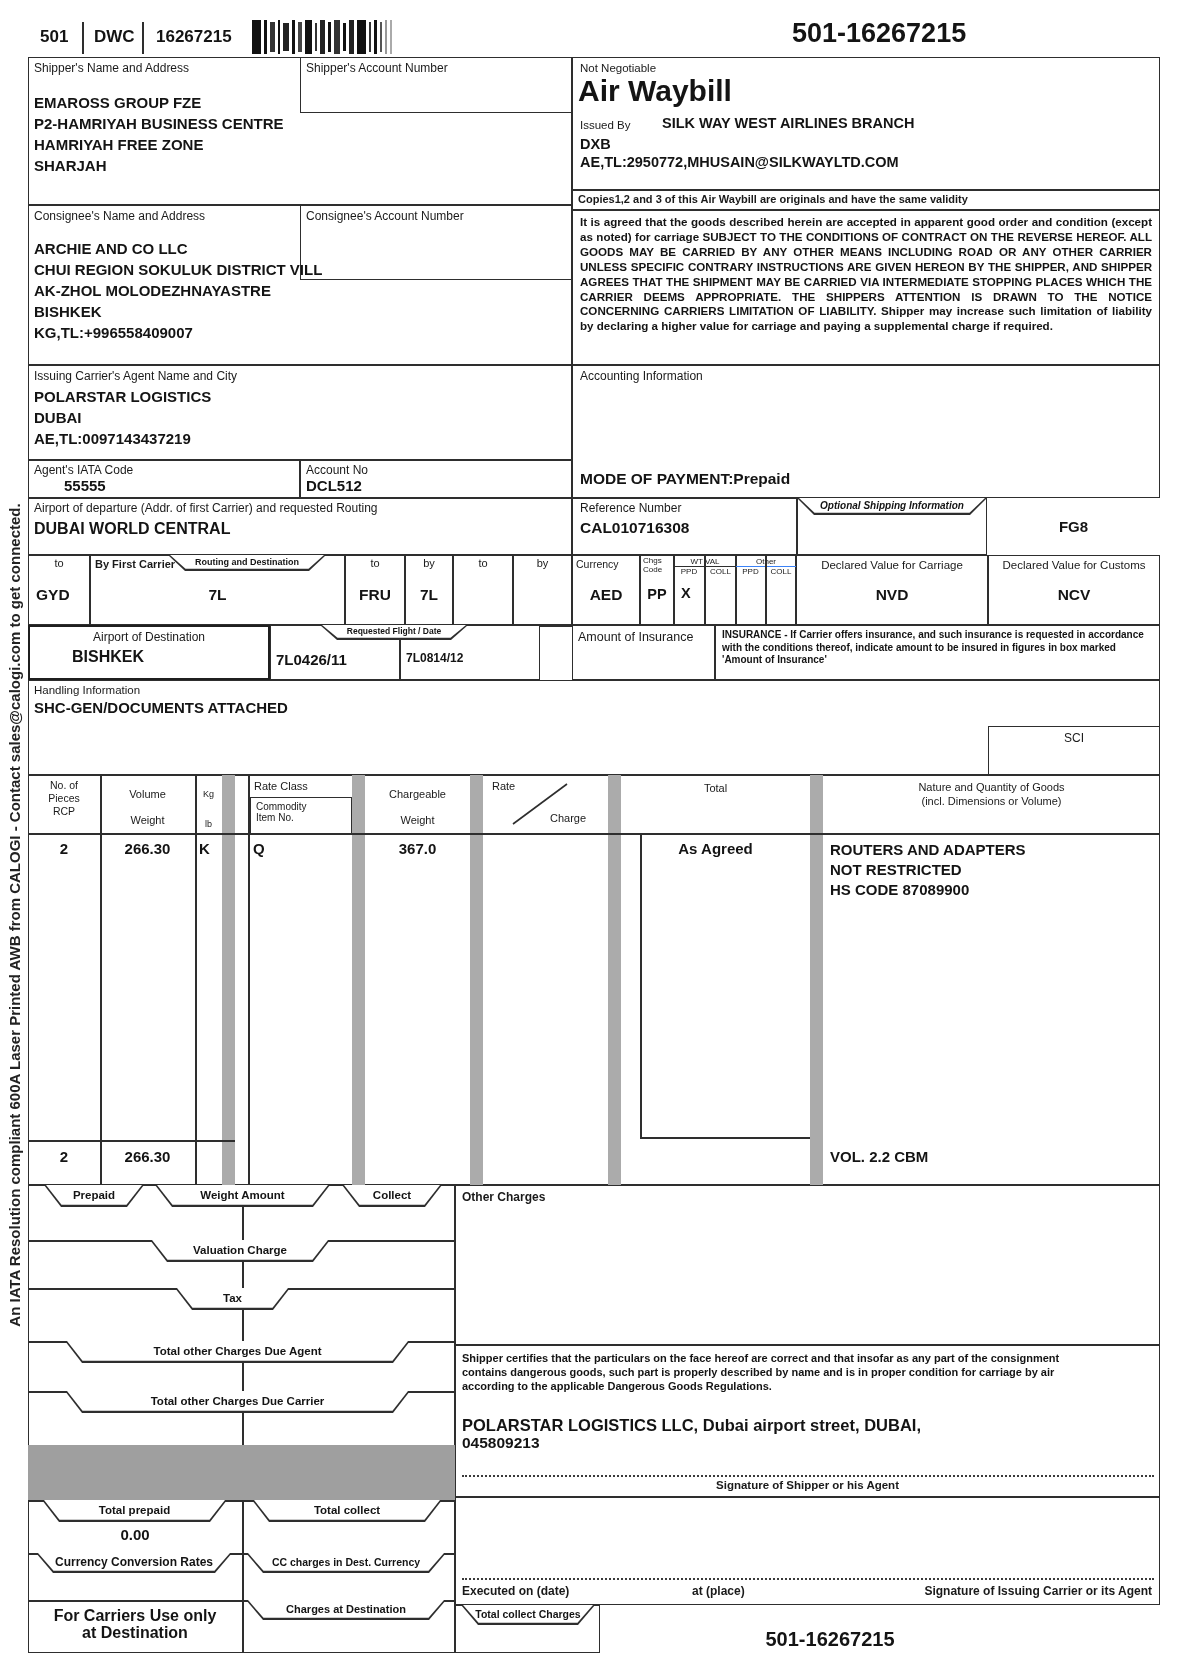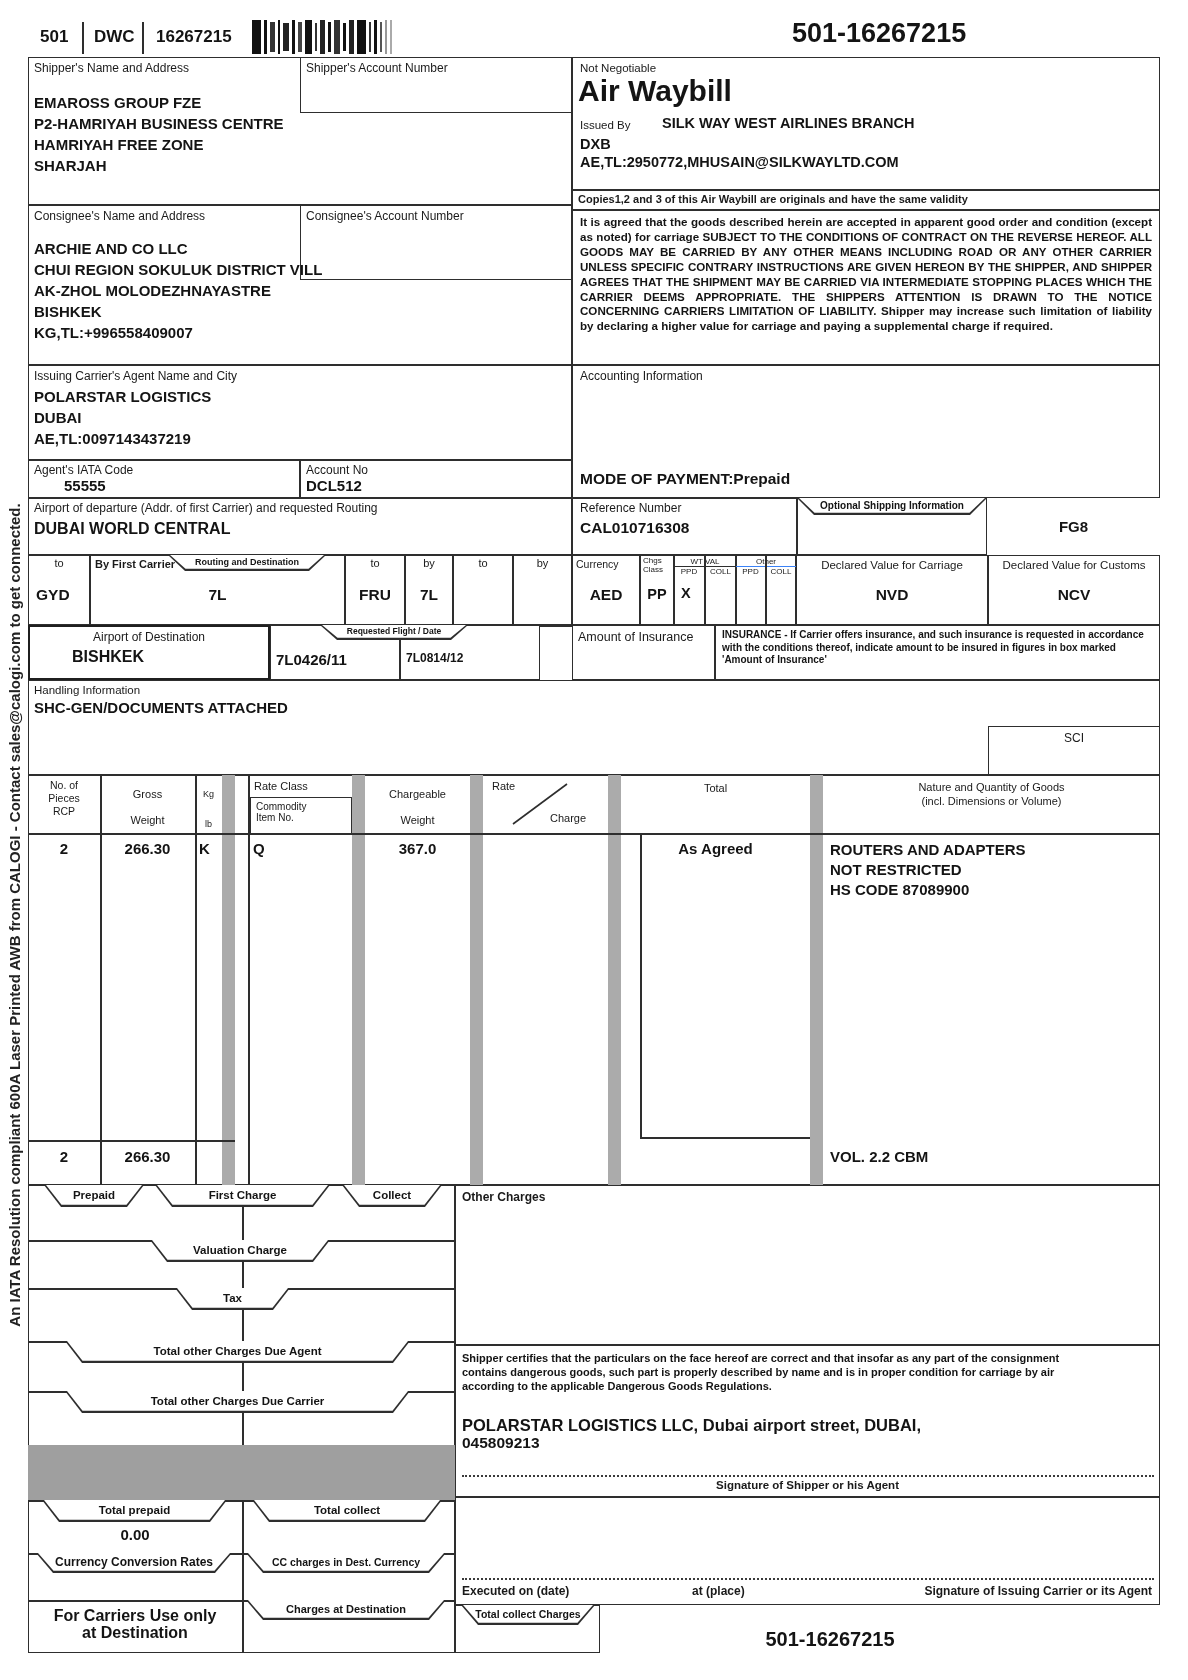--- a/index.html
+++ b/index.html
@@ -108,21 +108,21 @@
   <div class="val" style="left:306px;top:477px;">DCL512</div>
 
   <div class="b" style="left:28px;top:498px;width:544px;height:57px;"></div>
   <div class="lab" style="left:34px;top:501px;">Airport of departure (Addr. of first Carrier) and requested Routing</div>
   <div class="val" style="left:34px;top:520px;font-size:16px;">DUBAI WORLD CENTRAL</div>
   <div class="b" style="left:572px;top:498px;width:225px;height:57px;"></div>
   <div class="lab" style="left:580px;top:501px;">Reference Number</div>
   <div class="val" style="left:580px;top:519px;font-size:15.5px;">CAL010716308</div>
   <div class="b" style="left:797px;top:498px;width:190px;height:57px;"></div>
   <div class="trap" style="left:797px;top:498px;width:190px;height:17px;">
-    <span style="font-size:10px;">Optional Shipping Information</span>
+    <span style="font-size:10px;font-style:italic;">Optional Shipping Information</span>
   </div>
   <div class="val c" style="left:987px;top:498px;width:173px;height:57px;">FG8</div>
 
   <div class="b" style="left:28px;top:555px;width:62px;height:70px;"></div>
   <div class="lab c" style="left:28px;top:557px;width:62px;font-size:11px;">to</div>
   <div class="val" style="left:36px;top:586px;font-size:15.5px;">GYD</div>
   <div class="b" style="left:90px;top:555px;width:255px;height:70px;"></div>
   <div class="lab" style="left:95px;top:558px;font-size:11px;font-weight:bold;">By First Carrier</div>
   <div class="trap" style="left:168px;top:555px;width:158px;height:16px;">
     <span style="font-size:9px;">Routing and Destination</span>
@@ -137,21 +137,21 @@
   <div class="b" style="left:453px;top:555px;width:60px;height:70px;"></div>
   <div class="lab c" style="left:453px;top:557px;width:60px;font-size:11px;">to</div>
   <div class="b" style="left:513px;top:555px;width:59px;height:70px;"></div>
   <div class="lab c" style="left:513px;top:557px;width:59px;font-size:11px;">by</div>
 
   <div class="b" style="left:572px;top:555px;width:68px;height:70px;"></div>
   <div class="lab" style="left:576px;top:558px;font-size:10.5px;">Currency</div>
   <div class="val c" style="left:572px;top:586px;width:68px;font-size:15.5px;">AED</div>
   <div class="b" style="left:640px;top:555px;width:34px;height:70px;"></div>
   <div class="lab pre" style="left:643px;top:557px;font-size:8px;line-height:8.5px;">Chgs
-Class</div>
+Code</div>
   <div class="val c" style="left:640px;top:586px;width:34px;font-size:14.5px;">PP</div>
 
   <div class="b" style="left:674px;top:555px;width:62px;height:70px;"></div>
   <div class="lab c" style="left:674px;top:556px;width:62px;font-size:8px;border-bottom:1px solid #2e2e2e;height:10px;">WT VAL</div>
   <div class="lab c" style="left:674px;top:567px;width:30px;font-size:8px;">PPD</div>
   <div class="lab c" style="left:705px;top:567px;width:31px;font-size:8px;">COLL</div>
   <div class="vl" style="left:704px;top:556px;height:68px;"></div>
   <div class="val" style="left:681px;top:585px;font-size:14.5px;">X</div>
 
   <div class="b" style="left:736px;top:555px;width:60px;height:70px;"></div>
@@ -196,21 +196,21 @@
   <div class="gbar" style="left:608px;top:775px;height:410px;"></div>
   <div class="gbar" style="left:810px;top:775px;height:410px;"></div>
   <div class="vl" style="left:100px;top:775px;height:410px;"></div>
   <div class="vl" style="left:195px;top:775px;height:410px;"></div>
   <div class="vl" style="left:248px;top:775px;height:410px;"></div>
   <div class="hl" style="left:28px;top:833px;width:1132px;"></div>
 
   <div class="lab pre c" style="left:28px;top:779px;width:72px;font-size:10.5px;line-height:13px;">No. of
 Pieces
 RCP</div>
-  <div class="lab pre c" style="left:100px;top:781px;width:95px;font-size:11px;line-height:26px;">Gross
+  <div class="lab pre c" style="left:100px;top:781px;width:95px;font-size:11px;line-height:26px;">Volume
 Weight</div>
   <div class="lab pre c" style="left:195px;top:779px;width:27px;font-size:9px;line-height:30px;">Kg
 lb</div>
   <div class="lab" style="left:254px;top:780px;font-size:11px;">Rate Class</div>
   <div class="b" style="left:250px;top:797px;width:102px;height:37px;"></div>
   <div class="lab pre" style="left:256px;top:801px;font-size:10px;line-height:11px;">Commodity
 Item No.</div>
   <div class="lab pre c" style="left:365px;top:781px;width:105px;font-size:11px;line-height:26px;">Chargeable
 Weight</div>
   <div class="lab" style="left:492px;top:780px;font-size:11px;">Rate</div>
@@ -239,21 +239,21 @@
   <div class="val c" style="left:28px;top:1148px;width:72px;">2</div>
   <div class="val c" style="left:100px;top:1148px;width:95px;">266.30</div>
   <div class="val" style="left:830px;top:1148px;">VOL. 2.2 CBM</div>
 
   <div class="b" style="left:28px;top:1185px;width:427px;height:468px;"></div>
   <div class="vl" style="left:242px;top:1185px;height:468px;"></div>
   <div class="trap" style="left:44px;top:1185px;width:100px;height:22px;">
       <span style="font-size:11.5px;">Prepaid</span>
     </div>
   <div class="trap" style="left:155px;top:1185px;width:175px;height:22px;">
-      <span style="font-size:11.5px;">First Charge</span>
+      <span style="font-size:11.5px;">Weight Amount</span>
     </div>
   <div class="trap" style="left:342px;top:1185px;width:100px;height:22px;">
       <span style="font-size:11.5px;">Collect</span>
     </div>
   <div class="hl" style="left:28px;top:1240px;width:427px;"></div>
   <div class="trap" style="left:150px;top:1240px;width:180px;height:22px;">
       <span style="font-size:11.5px;">Valuation Charge</span>
     </div>
   <div class="hl" style="left:28px;top:1288px;width:427px;"></div>
   <div class="trap" style="left:175px;top:1288px;width:115px;height:22px;">

